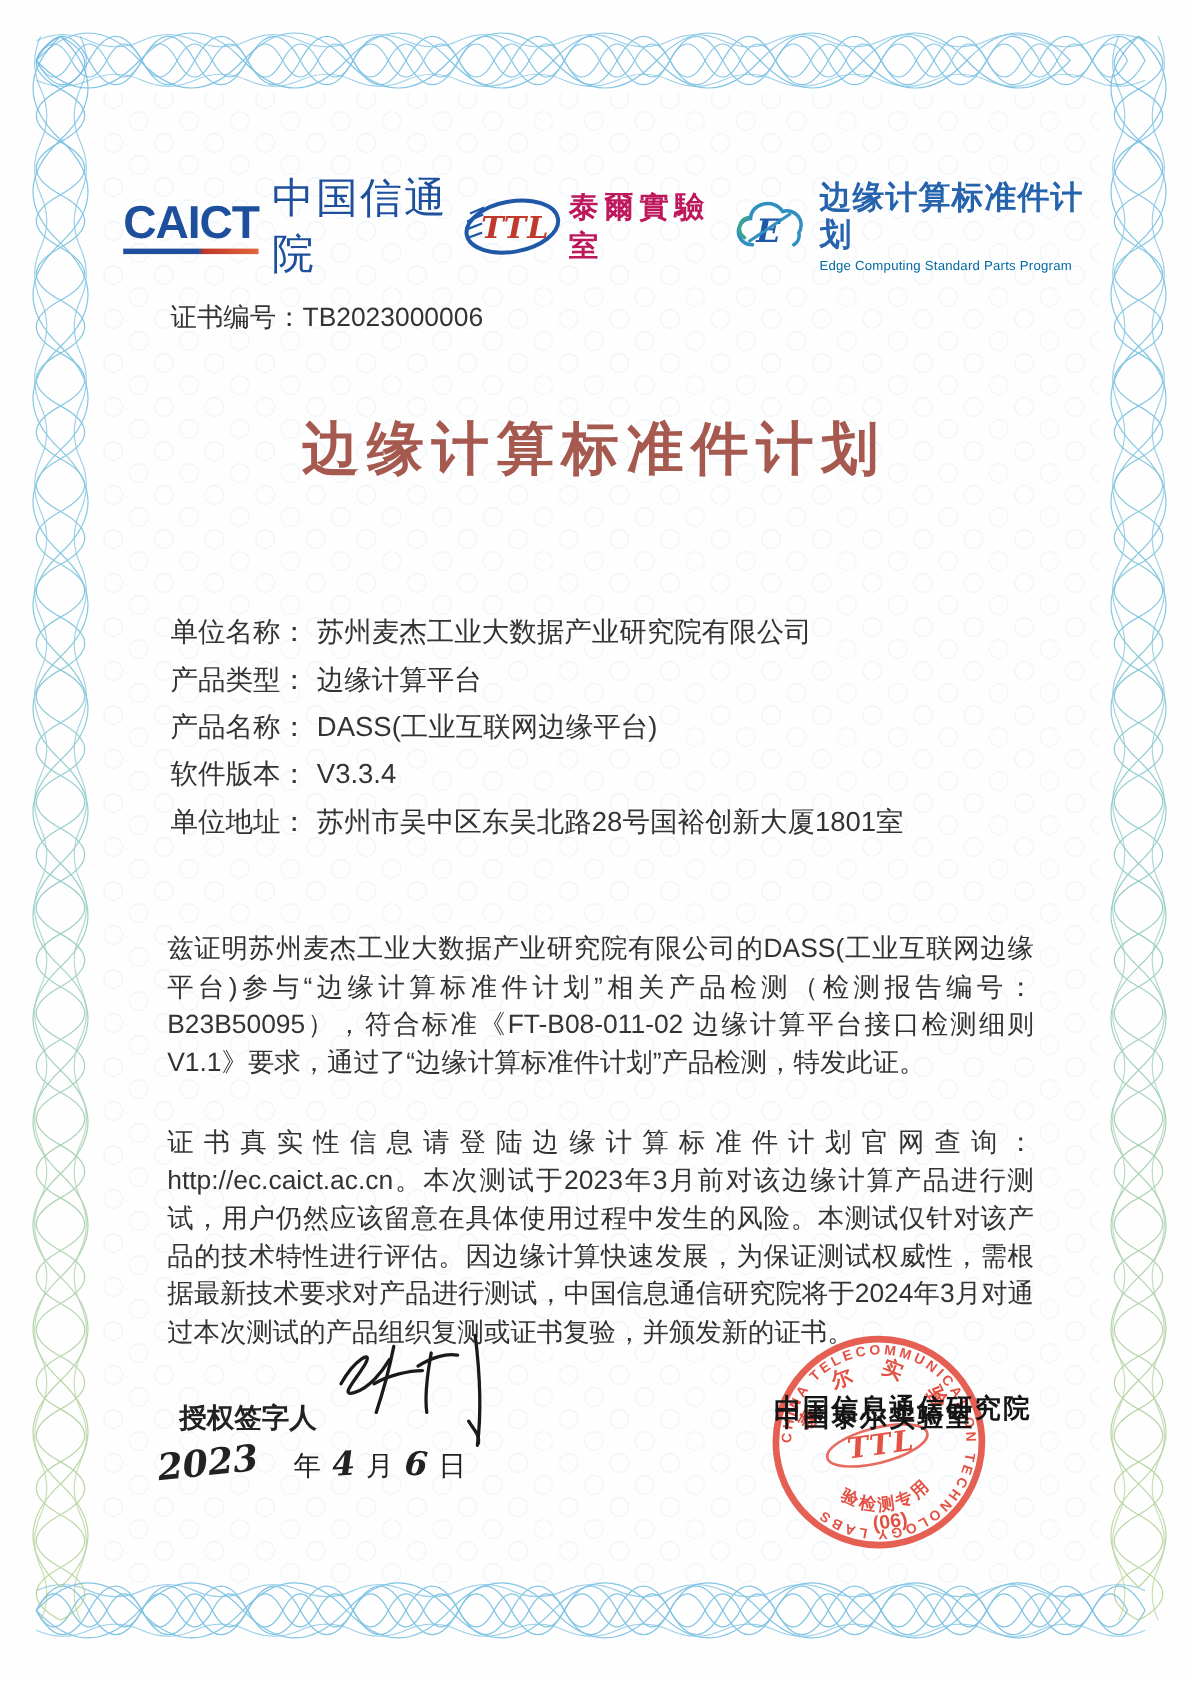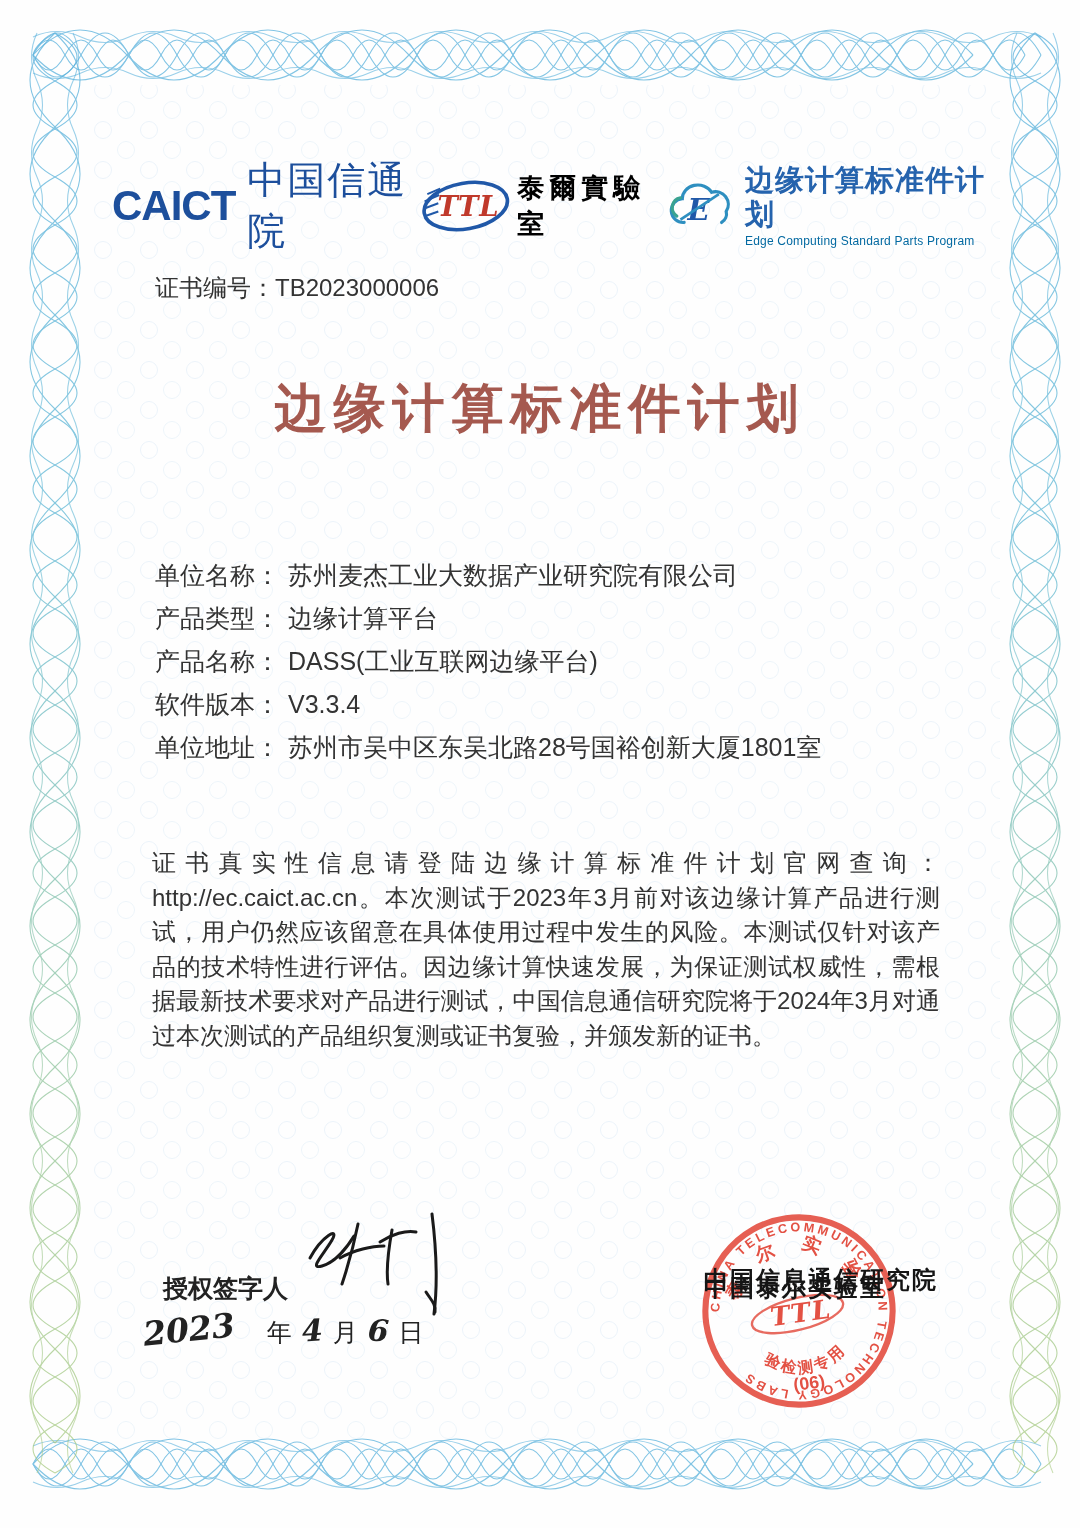--- a/index.html
+++ b/index.html
@@ -6,26 +6,26 @@
   body{font-family:"Liberation Sans",sans-serif;-webkit-font-smoothing:antialiased;}
   .cert{position:relative;width:1080px;height:1528px;background:#fefefe;overflow:hidden;}
 
   
   .border-svg,.wm-svg{position:absolute;left:0;top:0;width:1080px;height:1528px;pointer-events:none;}
 
   
   .logos{position:absolute;left:112px;top:166px;width:880px;height:80px;display:flex;justify-content:space-between;align-items:center;}
   .logo{display:flex;align-items:center;}
   .caict-block{display:flex;align-items:center;gap:12px;}
-  .caict-en-wrap{display:flex;flex-direction:row;align-items:stretch;}
+  .caict-en-wrap{display:flex;flex-direction:column;align-items:stretch;}
   .caict-en{font-size:42px;font-weight:800;letter-spacing:-1px;color:#1d4f9c;line-height:1;}
   .caict-underline{height:5px;margin-top:3px;background:linear-gradient(90deg,#1d4f9c 0%,#1d4f9c 55%,#c0392b 60%,#e2653a 100%);}
   .caict-cn{font-size:38px;font-weight:400;color:#1d4f9c;letter-spacing:2px;}
   .ttl-block{display:flex;align-items:center;gap:6px;}
-  .ttl-cn{font-size:27px;font-weight:600;color:#000000;letter-spacing:5px;font-family:Liberation Sans, sans-serif;}
+  .ttl-cn{font-size:27px;font-weight:600;color:#be185d;letter-spacing:5px;font-family:Liberation Sans, sans-serif;}
   .ecsp-block{display:flex;align-items:center;gap:10px;}
   .ecsp-text{display:flex;flex-direction:column;}
   .ecsp-cn{font-size:29px;font-weight:700;color:#2563ad;letter-spacing:1px;line-height:1.15;}
   .ecsp-en{font-size:12px;color:#0369a1;margin-top:3px;letter-spacing:0.2px;}
 
   
   .meta-row{position:absolute;left:155px;top:272px;width:778px;display:flex;justify-content:space-between;font-size:24px;color:#333;gap:35px;}
   .meta-item{white-space:nowrap;}
 
   
@@ -162,20 +162,21 @@
         <span class="field-label">软件版本：</span>
         <span class="field-value">V3.3.4</span>
       </div>
     <div class="field-row">
         <span class="field-label">单位地址：</span>
         <span class="field-value">苏州市吴中区东吴北路28号国裕创新大厦1801室</span>
       </div>
   </div>
 
   <div class="paragraphs">
+    <p>兹证明苏州麦杰工业大数据产业研究院有限公司的DASS(工业互联网边缘平台)参与“边缘计算标准件计划”相关产品检测（检测报告编号：B23B50095），符合标准《FT-B08-011-02 边缘计算平台接口检测细则V1.1》要求，通过了“边缘计算标准件计划”产品检测，特发此证。</p>
     <p>证书真实性信息请登陆边缘计算标准件计划官网查询：http://ec.caict.ac.cn。本次测试于2023年3月前对该边缘计算产品进行测试，用户仍然应该留意在具体使用过程中发生的风险。本测试仅针对该产品的技术特性进行评估。因边缘计算快速发展，为保证测试权威性，需根据最新技术要求对产品进行测试，中国信息通信研究院将于2024年3月对通过本次测试的产品组织复测或证书复验，并颁发新的证书。</p>
   </div>
 
   <div class="sign-label">授权签字人</div>
 
   <svg class="sig-svg" width="180" height="140" viewBox="0 0 180 140" aria-hidden="true">
     <g fill="none" stroke="#1a1a1a" stroke-width="3" stroke-linecap="round">
       <path d="M22,62 C34,40 52,30 44,44 C36,58 20,74 34,70 C48,66 60,50 66,40"></path>
       <path d="M70,28 C66,48 58,76 54,88"></path>
       <path d="M52,62 C66,54 84,50 96,50"></path>

